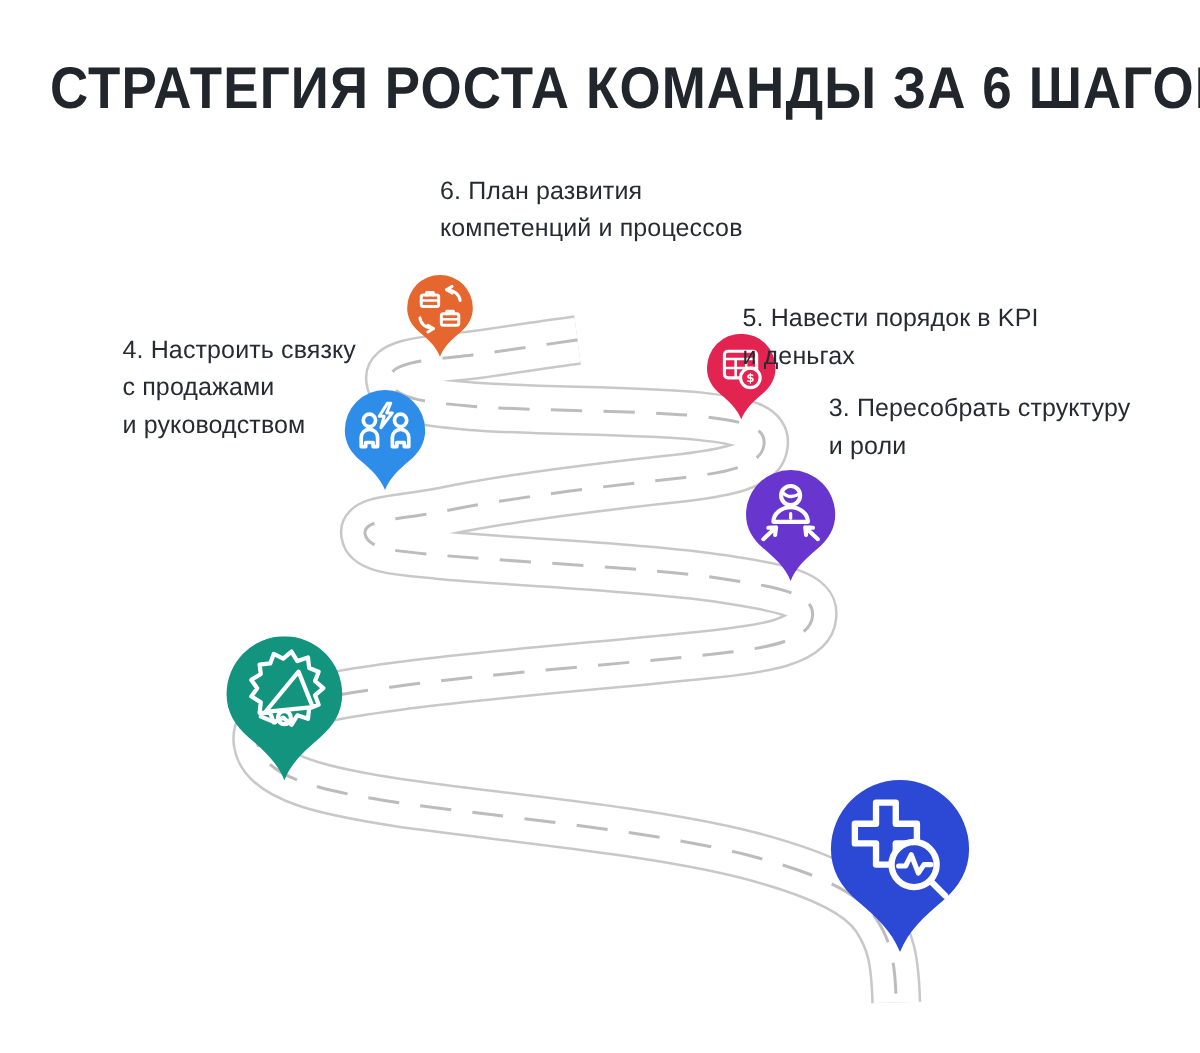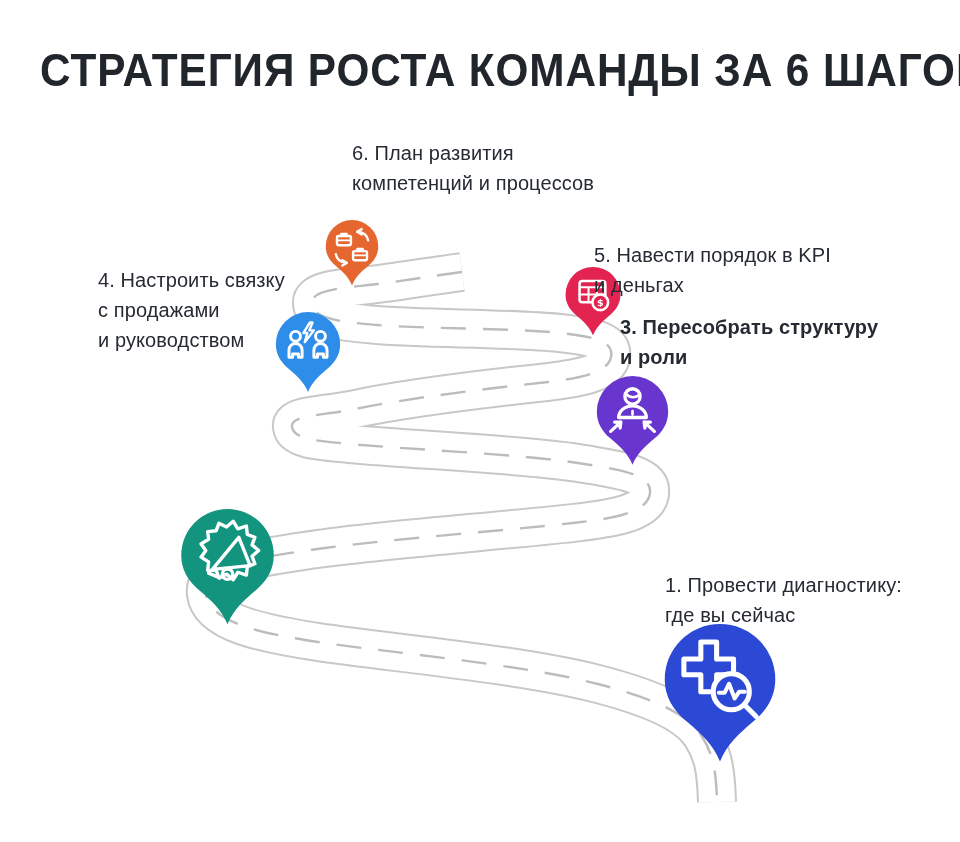--- a/index.html
+++ b/index.html
@@ -15,21 +15,21 @@
     z-index:3;
   }
   .step-label{
     position:absolute;z-index:3;
     font-size:20px;line-height:30px;color:#262b33;
     white-space:pre-line;letter-spacing:0.1px;
   }
   #label-6{left:352px;top:138px;}
   #label-5{left:594px;top:216px;margin-top:24px;}
   #label-4{left:98px; top:244px;margin-top:21px;}
-  #label-3{left:620px;top:312px;font-weight:bold;}
+  #label-3{left:663px;top:312px;}
   #label-2{left:40px; top:448px;}
   #label-1{left:665px;top:570px;}
   .road-svg{position:absolute;left:0;top:0;z-index:0;}
   .pin{position:absolute;z-index:2;}
   #pin-6{left:325px;top:220px;width:54px;height:67px;}
   #pin-5{left:565px;top:267px;width:56px;height:70px;}
   #pin-4{left:275px;top:312px;width:66px;height:82px;}
   #pin-3{left:596px;top:376px;width:73px;height:91px;}
   #pin-2{left:180px;top:509px;width:95px;height:118px;}
   #pin-1{left:663px;top:624px;width:114px;height:141px;}
@@ -55,22 +55,20 @@
 
   <div id="label-6" class="step-label">6. План развития
 компетенций и процессов</div>
   <div id="label-5" class="step-label">5. Навести порядок в KPI
 и деньгах</div>
   <div id="label-4" class="step-label">4. Настроить связку
 с продажами
 и руководством</div>
   <div id="label-3" class="step-label">3. Пересобрать структуру
 и роли</div>
-  <div id="label-1" class="step-label">1. Провести диагностику:
-где вы сейчас</div>
 
   <div id="pin-6" class="pin">
     <svg viewBox="0 0 100 125">
       <path d="M50 122 C44 107 33 97 20 86 C8 76 1 64 1 49 A49 49 0 0 1 99 49 C99 64 92 76 80 86 C67 97 56 107 50 122 Z" fill="#e5662e"></path>
       <g>
         <rect class="icon-stroke" x="22" y="30" width="26" height="17" rx="3"></rect>
         <path class="icon-stroke" d="M30 30 v-4 h10 v4"></path>
         <path class="icon-stroke-thin" d="M22 38 h26"></path>
         <rect class="icon-stroke" x="52" y="58" width="26" height="17" rx="3"></rect>
         <path class="icon-stroke" d="M60 58 v-4 h10 v4"></path>

